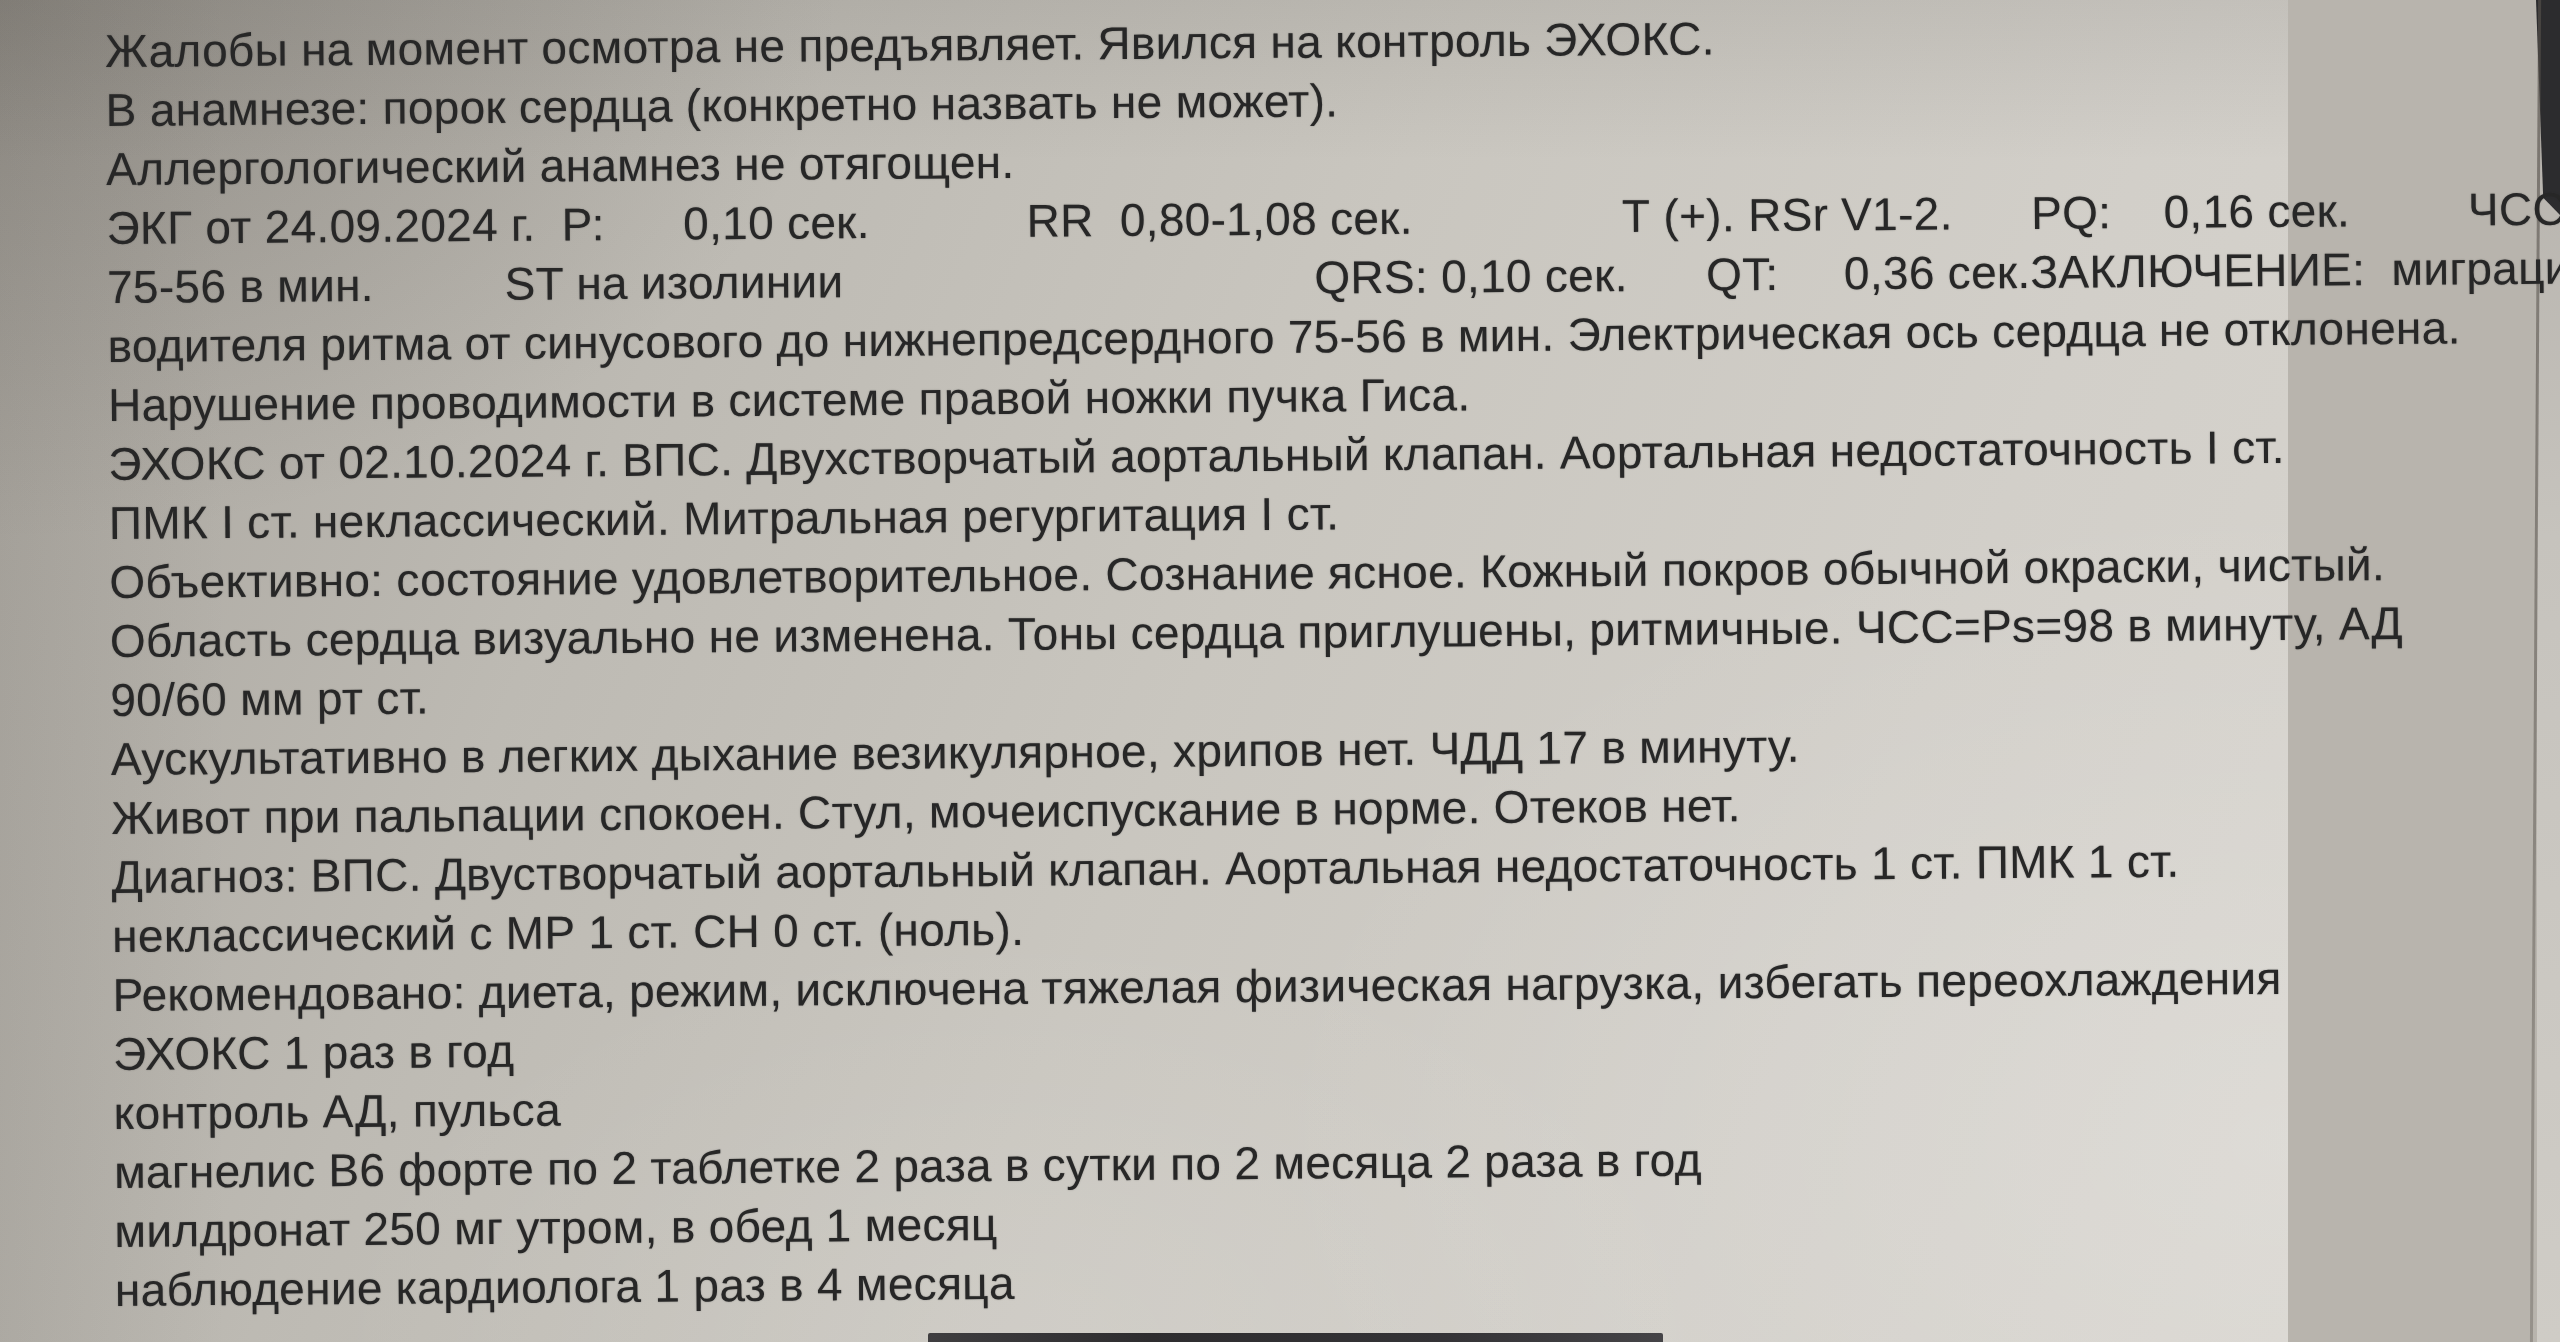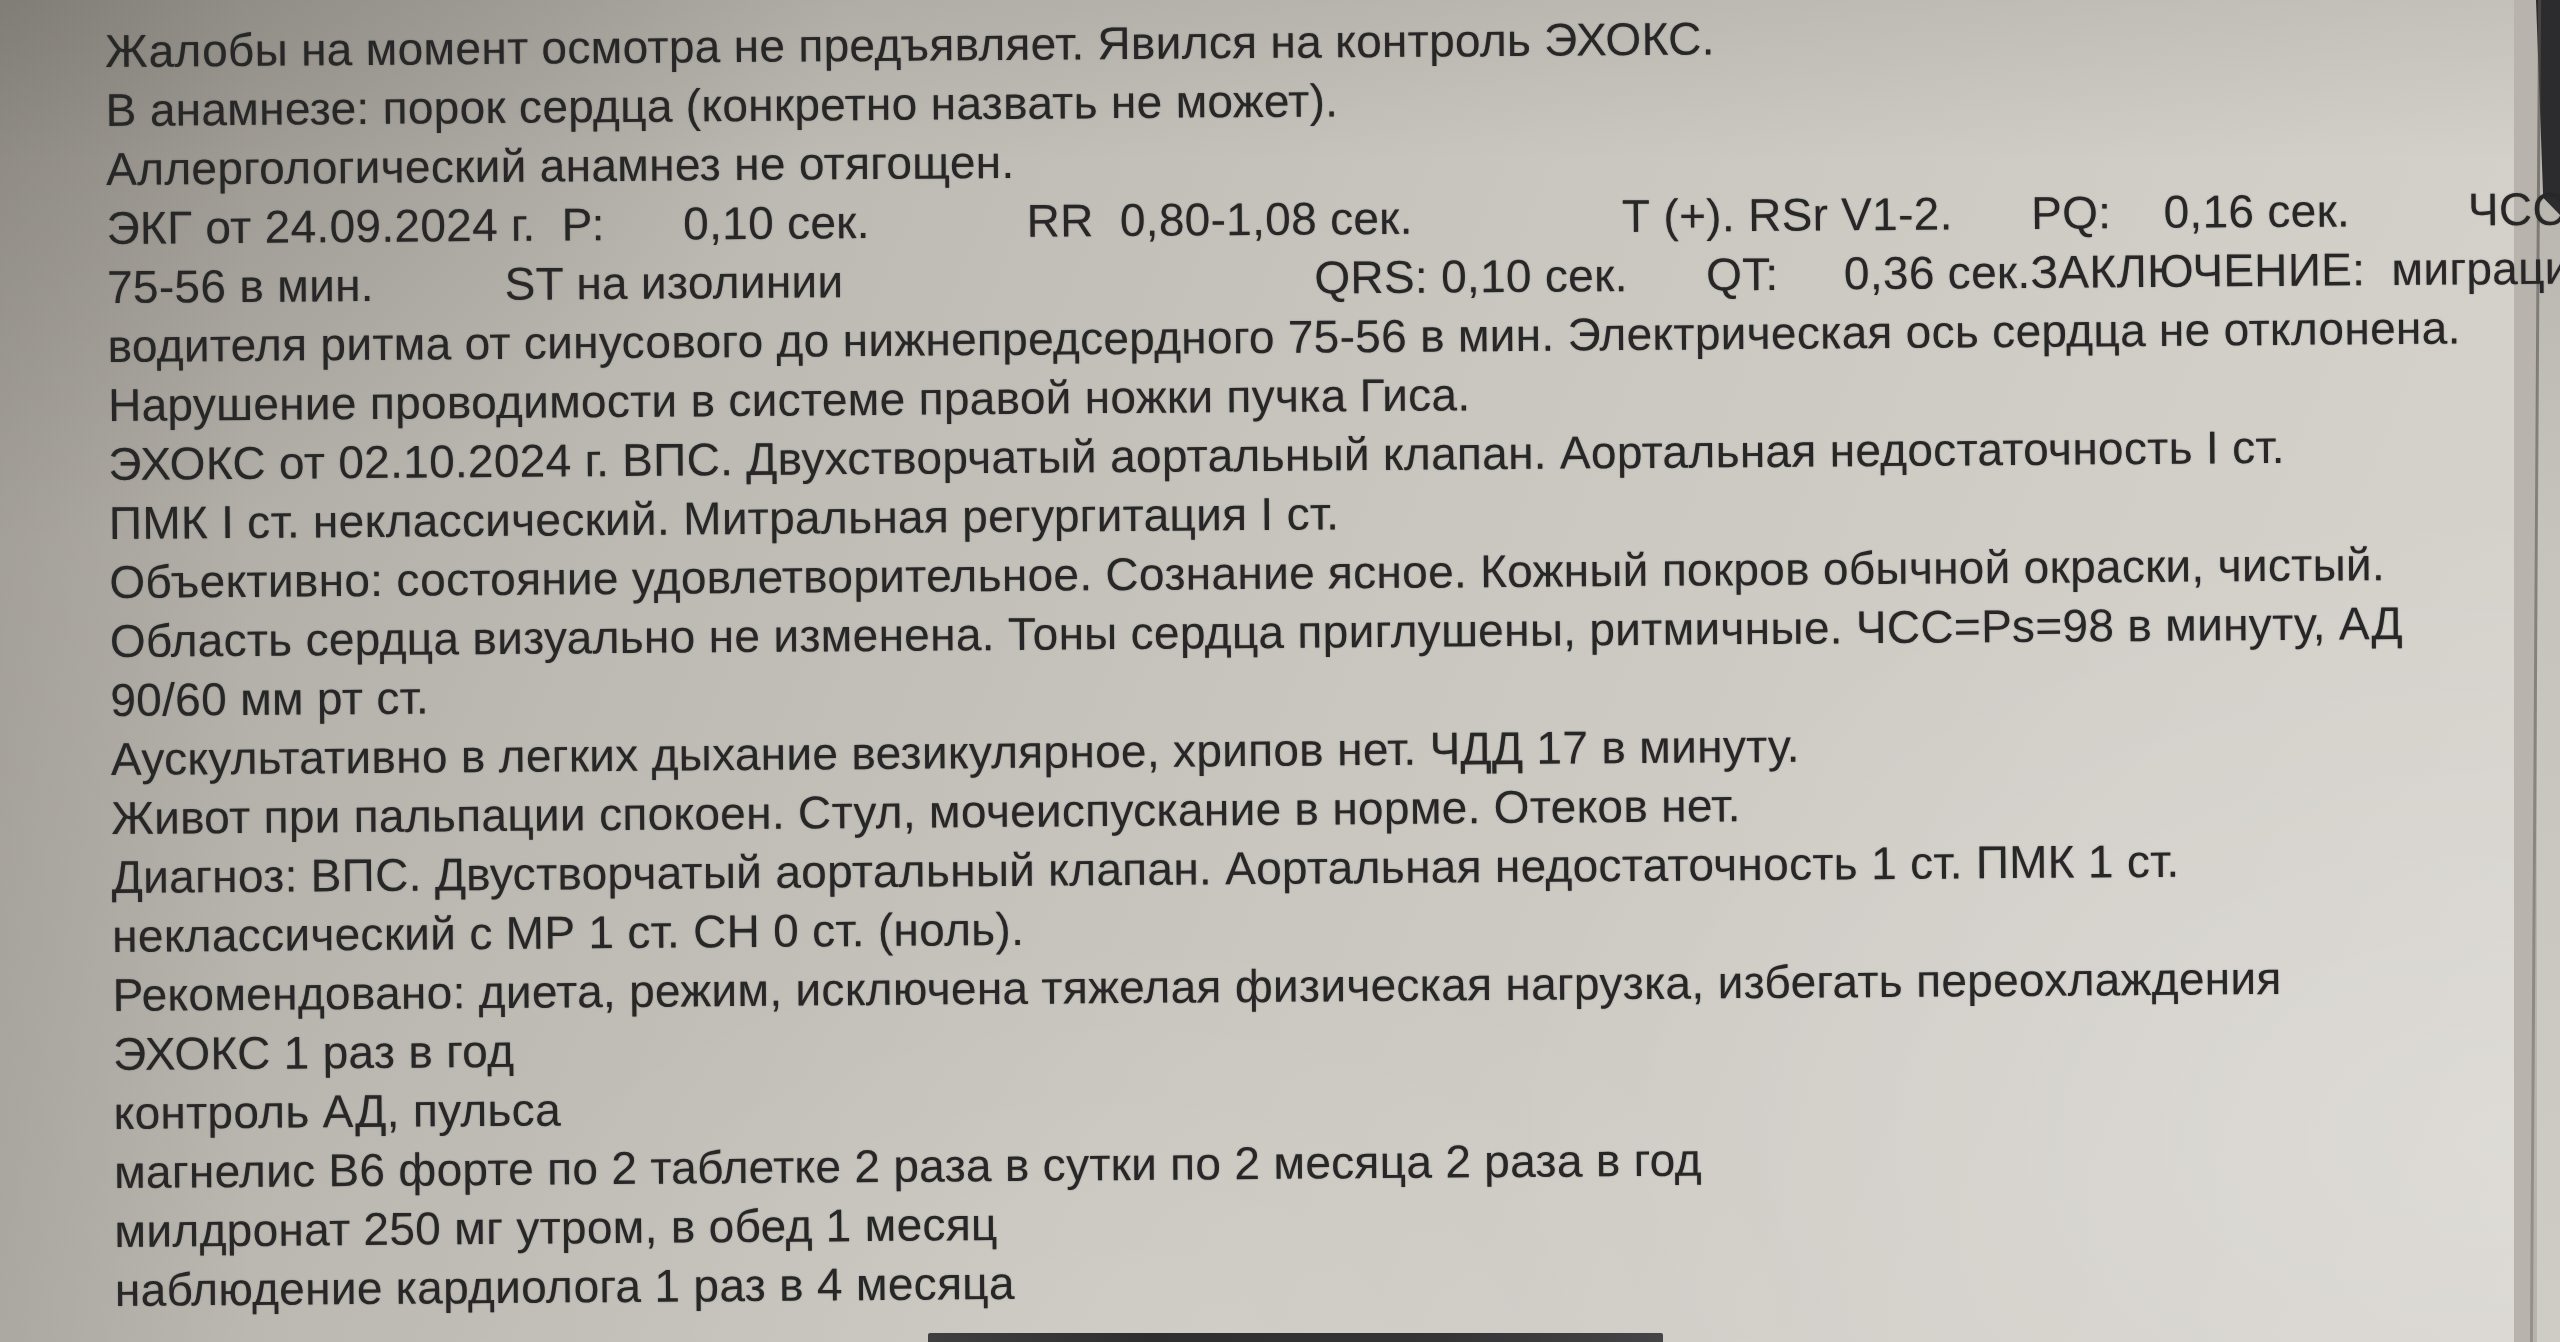--- a/index.html
+++ b/index.html
@@ -5,21 +5,21 @@
   html, body {
     margin: 0;
     padding: 0;
     width: 2560px;
     height: 1342px;
     overflow: hidden;
     background: #b8b4ad;
   }
   .photo {
     position: relative;
-    width: 2514px;
+    width: 2288px;
     height: 1342px;
     background:
       radial-gradient(1400px 900px at 0% 0%, rgba(80,76,70,0.28), rgba(80,76,70,0) 60%),
       radial-gradient(1600px 1000px at 100% 85%, rgba(255,255,255,0.18), rgba(255,255,255,0) 65%),
       radial-gradient(1200px 700px at 45% 100%, rgba(255,255,255,0.10), rgba(255,255,255,0) 60%),
       linear-gradient(112deg, #a7a39c 0%, #bdbab3 28%, #c9c6bf 52%, #d2cfc9 78%, #d7d4ce 100%);
     font-family: "Liberation Sans", "DejaVu Sans", sans-serif;
   }
   
   .shade {

